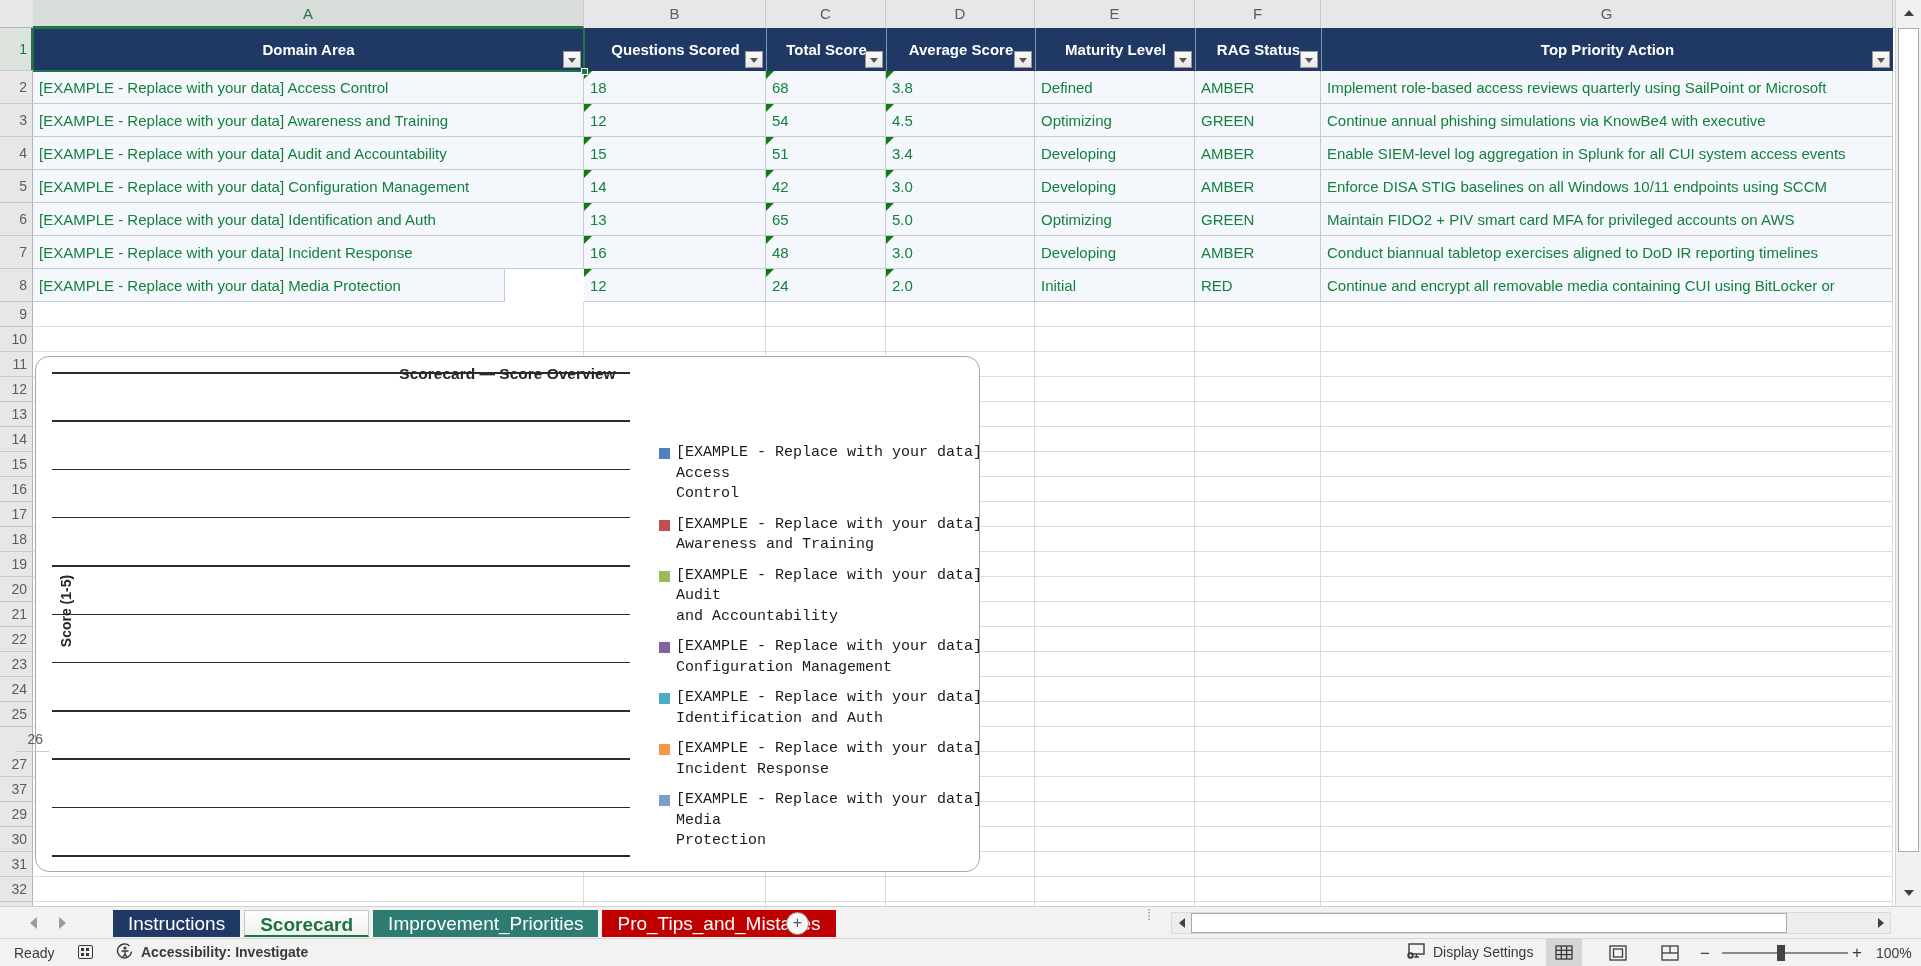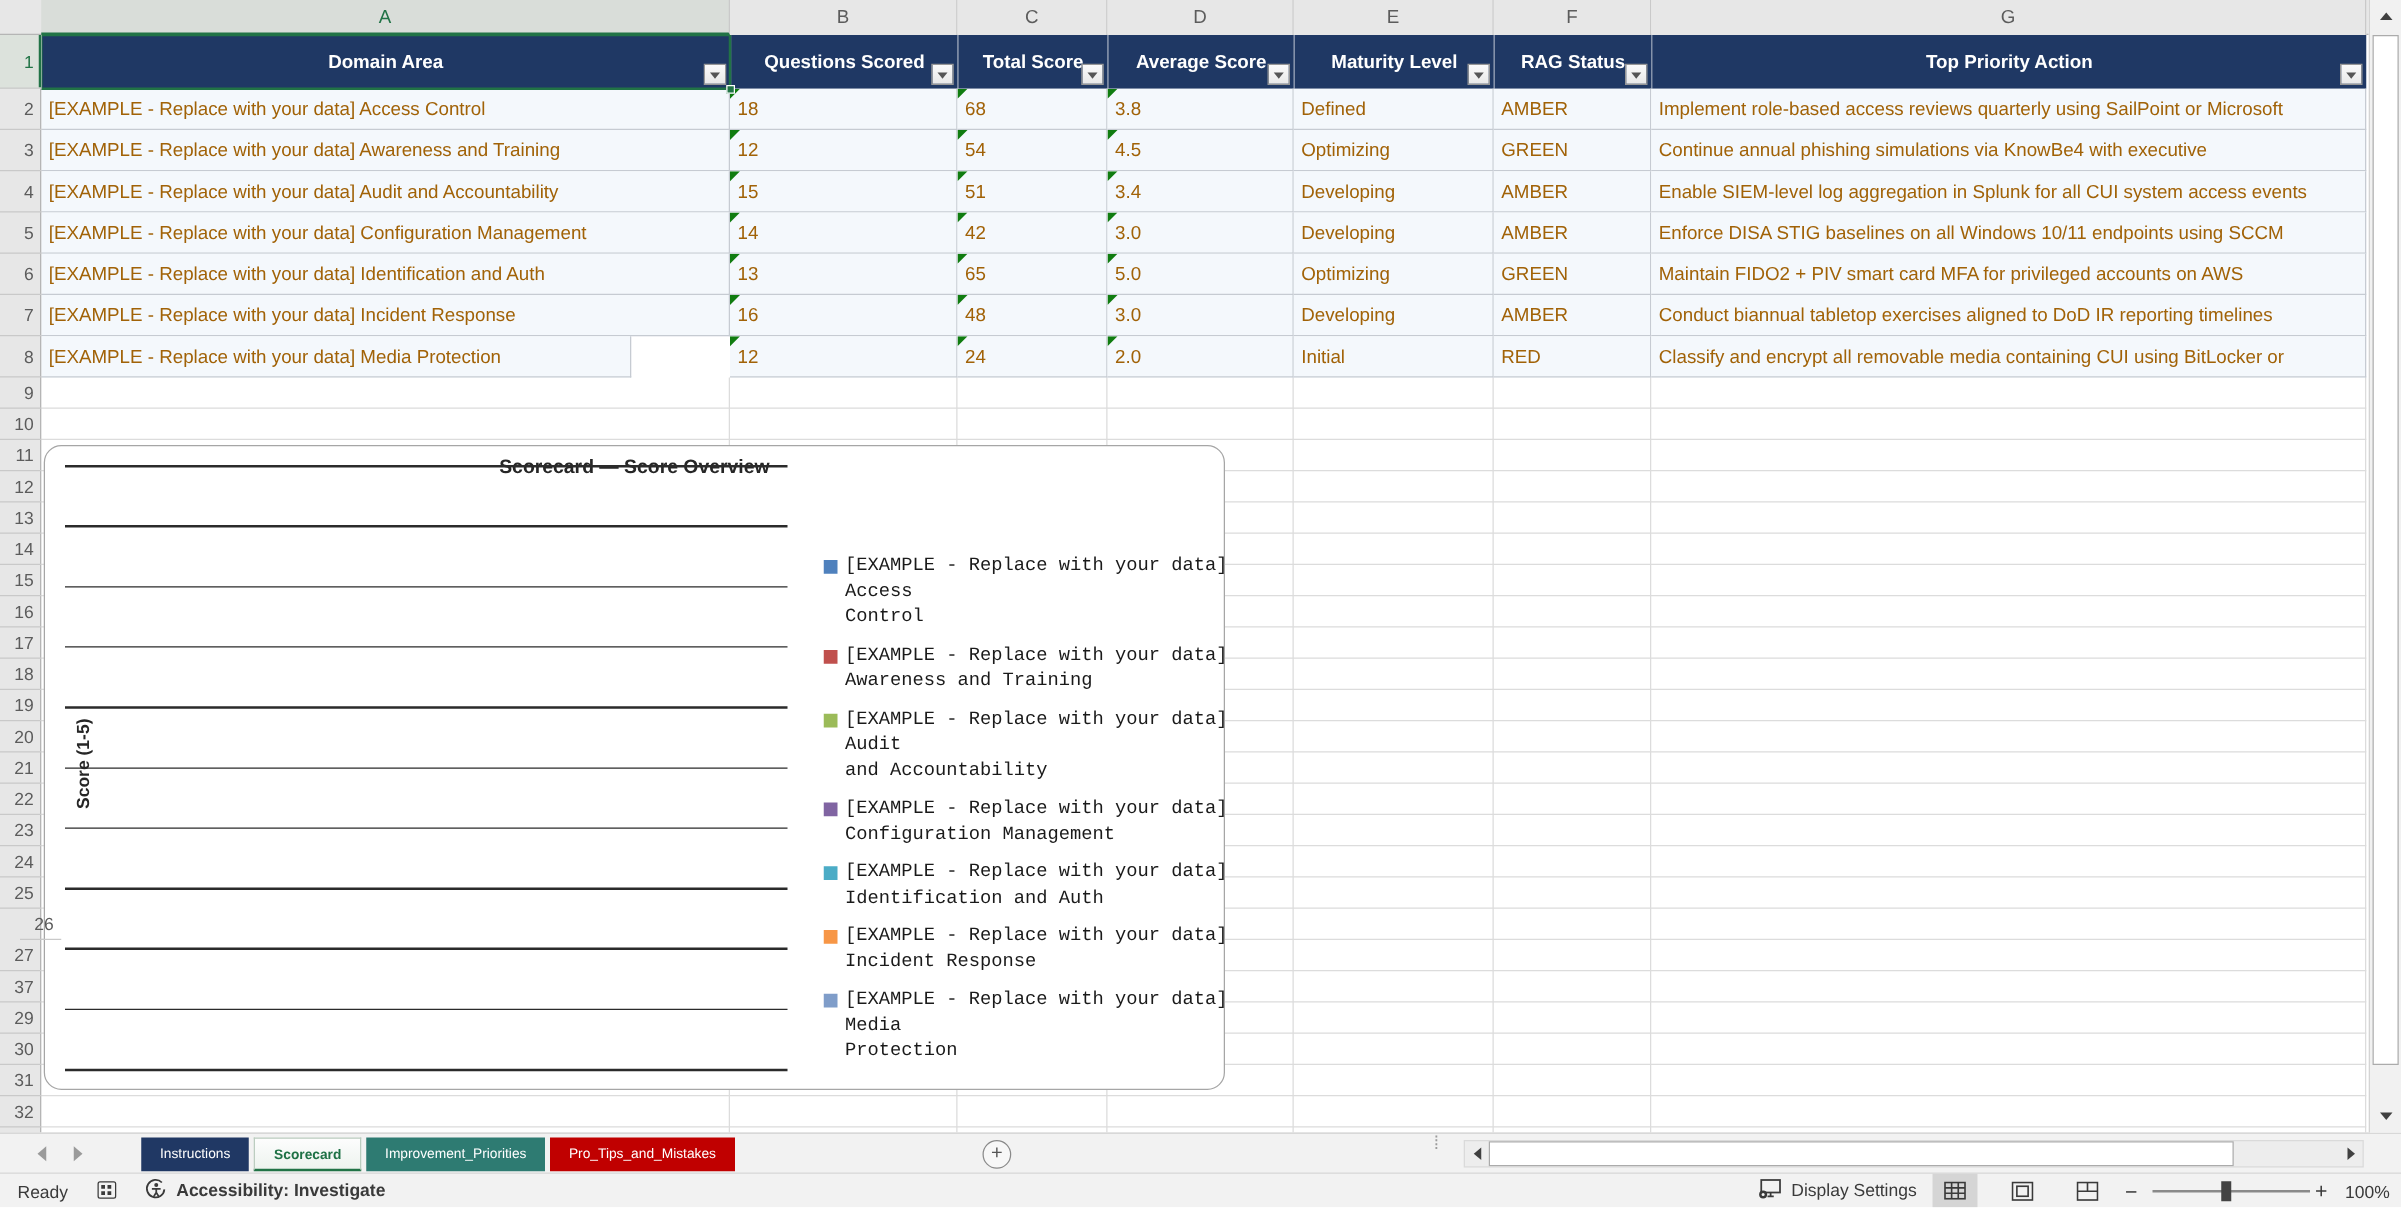--- a/index.html
+++ b/index.html
@@ -34,21 +34,21 @@
   .th-cell { position:absolute; top:0; height:43px; background:#1F3864; color:#fff;
     font-weight:bold; font-size:15px; display:flex; align-items:center; justify-content:center;
     border-left:1px solid rgba(255,255,255,.45); }
   .th-cell:first-child { border-left:none; }
   .filter-btn { position:absolute; right:3px; bottom:3px; width:18px; height:17px;
     background:linear-gradient(#FAFAFA,#E8E8E8); border:1px solid #979797;
     display:flex; align-items:center; justify-content:center; }
   .filter-btn .arr { width:0; height:0; border-left:4px solid transparent;
     border-right:4px solid transparent; border-top:5px solid #555; margin-top:1px; }
   .td-cell { position:absolute; background:#F4F8FC; border-right:1px solid #C6CBD2;
-    border-bottom:1px solid #C6CBD2; font-size:15px; color:#a16207;
+    border-bottom:1px solid #C6CBD2; font-size:15px; color:#15803d;
     display:flex; align-items:center; padding:0 0 0 6px;
     white-space:nowrap; overflow:hidden; }
   .err-tri { position:absolute; left:0; top:0; width:0; height:0;
     border-top:8px solid #107C10; border-right:8px solid transparent; }
 
   
   #selection-a1 { position:absolute; left:32px; top:27px; width:553px; height:45px;
     border:2px solid #217346; z-index:3; pointer-events:none; }
   #selection-a1 .handle { position:absolute; right:-5px; bottom:-5px; width:7px; height:7px;
     background:#217346; border:1px solid #fff; }
@@ -68,21 +68,21 @@
   .legend-swatch { position:absolute; left:0; top:5px; width:11px; height:11px; }
 
   
   #tab-bar { position:absolute; left:0; top:906px; width:1921px; height:32px;
     background:#F2F2F2; border-top:1px solid #D0D0D0; z-index:6; }
   #tab-nav { position:absolute; left:30px; top:10px; display:flex; gap:22px; }
   .tab-nav-arrow { width:0; height:0; border-top:6px solid transparent; border-bottom:6px solid transparent; }
   .tab-nav-arrow.left  { border-right:7px solid #9A9A9A; }
   .tab-nav-arrow.right { border-left:7px solid #9A9A9A; }
   #tabs-row { position:absolute; left:113px; top:3px; display:flex; gap:4px; height:27px; }
-  .sheet-tab { height:27px; line-height:27px; padding:0 15px; font-size:11px; cursor:default; }
+  .sheet-tab { height:27px; line-height:27px; padding:0 15px; font-size:19px; cursor:default; }
   .sheet-tab.active { font-weight:bold; border:1px solid #BCCDC0; border-bottom:2px solid #217346;
     background:linear-gradient(#FDFDFD,#EDF3EE); }
   #new-sheet-btn { position:absolute; left:786px; top:5px; width:23px; height:23px;
     border:1px solid #8A8A8A; border-radius:50%; color:#555; font-size:16px;
     line-height:20px; text-align:center; background:#F7F7F7; }
   #tab-splitter { position:absolute; left:1144px; top:4px; color:#9B9B9B; font-size:15px;
     letter-spacing:0; line-height:8px; text-align:center; width:10px; }
   
   #h-scrollbar { position:absolute; left:1171px; top:5px; width:720px; height:22px;
     background:#EDEDED; border:1px solid #DADADA; display:flex; align-items:center; }
@@ -298,21 +298,21 @@
       <div class="td-cell" style="left: 853px; top: 208px; width: 149px; height: 33px;">3.0<div class="err-tri"></div></div>
       <div class="td-cell" style="left: 1002px; top: 208px; width: 160px; height: 33px;">Developing</div>
       <div class="td-cell" style="left: 1162px; top: 208px; width: 126px; height: 33px;">AMBER</div>
       <div class="td-cell" style="left: 1288px; top: 208px; width: 572px; height: 33px;">Conduct biannual tabletop exercises aligned to DoD IR reporting timelines</div>
       <div class="td-cell" style="left: 0px; top: 241px; width: 472px; height: 33px;">[EXAMPLE - Replace with your data] Media Protection</div>
       <div class="td-cell" style="left: 551px; top: 241px; width: 182px; height: 33px;">12<div class="err-tri"></div></div>
       <div class="td-cell" style="left: 733px; top: 241px; width: 120px; height: 33px;">24<div class="err-tri"></div></div>
       <div class="td-cell" style="left: 853px; top: 241px; width: 149px; height: 33px;">2.0<div class="err-tri"></div></div>
       <div class="td-cell" style="left: 1002px; top: 241px; width: 160px; height: 33px;">Initial</div>
       <div class="td-cell" style="left: 1162px; top: 241px; width: 126px; height: 33px;">RED</div>
-      <div class="td-cell" style="left: 1288px; top: 241px; width: 572px; height: 33px;">Classify and encrypt all removable media containing CUI using BitLocker or</div>
+      <div class="td-cell" style="left: 1288px; top: 241px; width: 572px; height: 33px;">Continue and encrypt all removable media containing CUI using BitLocker or</div>
     </div>
 
   <div id="selection-a1">
     <div class="handle"></div>
   </div>
 
   <div id="chart">
     <div id="chart-title">Scorecard — Score Overview</div>
     <div id="chart-gridlines">
         <div class="chart-gridline" style="top: 15px;"></div>

